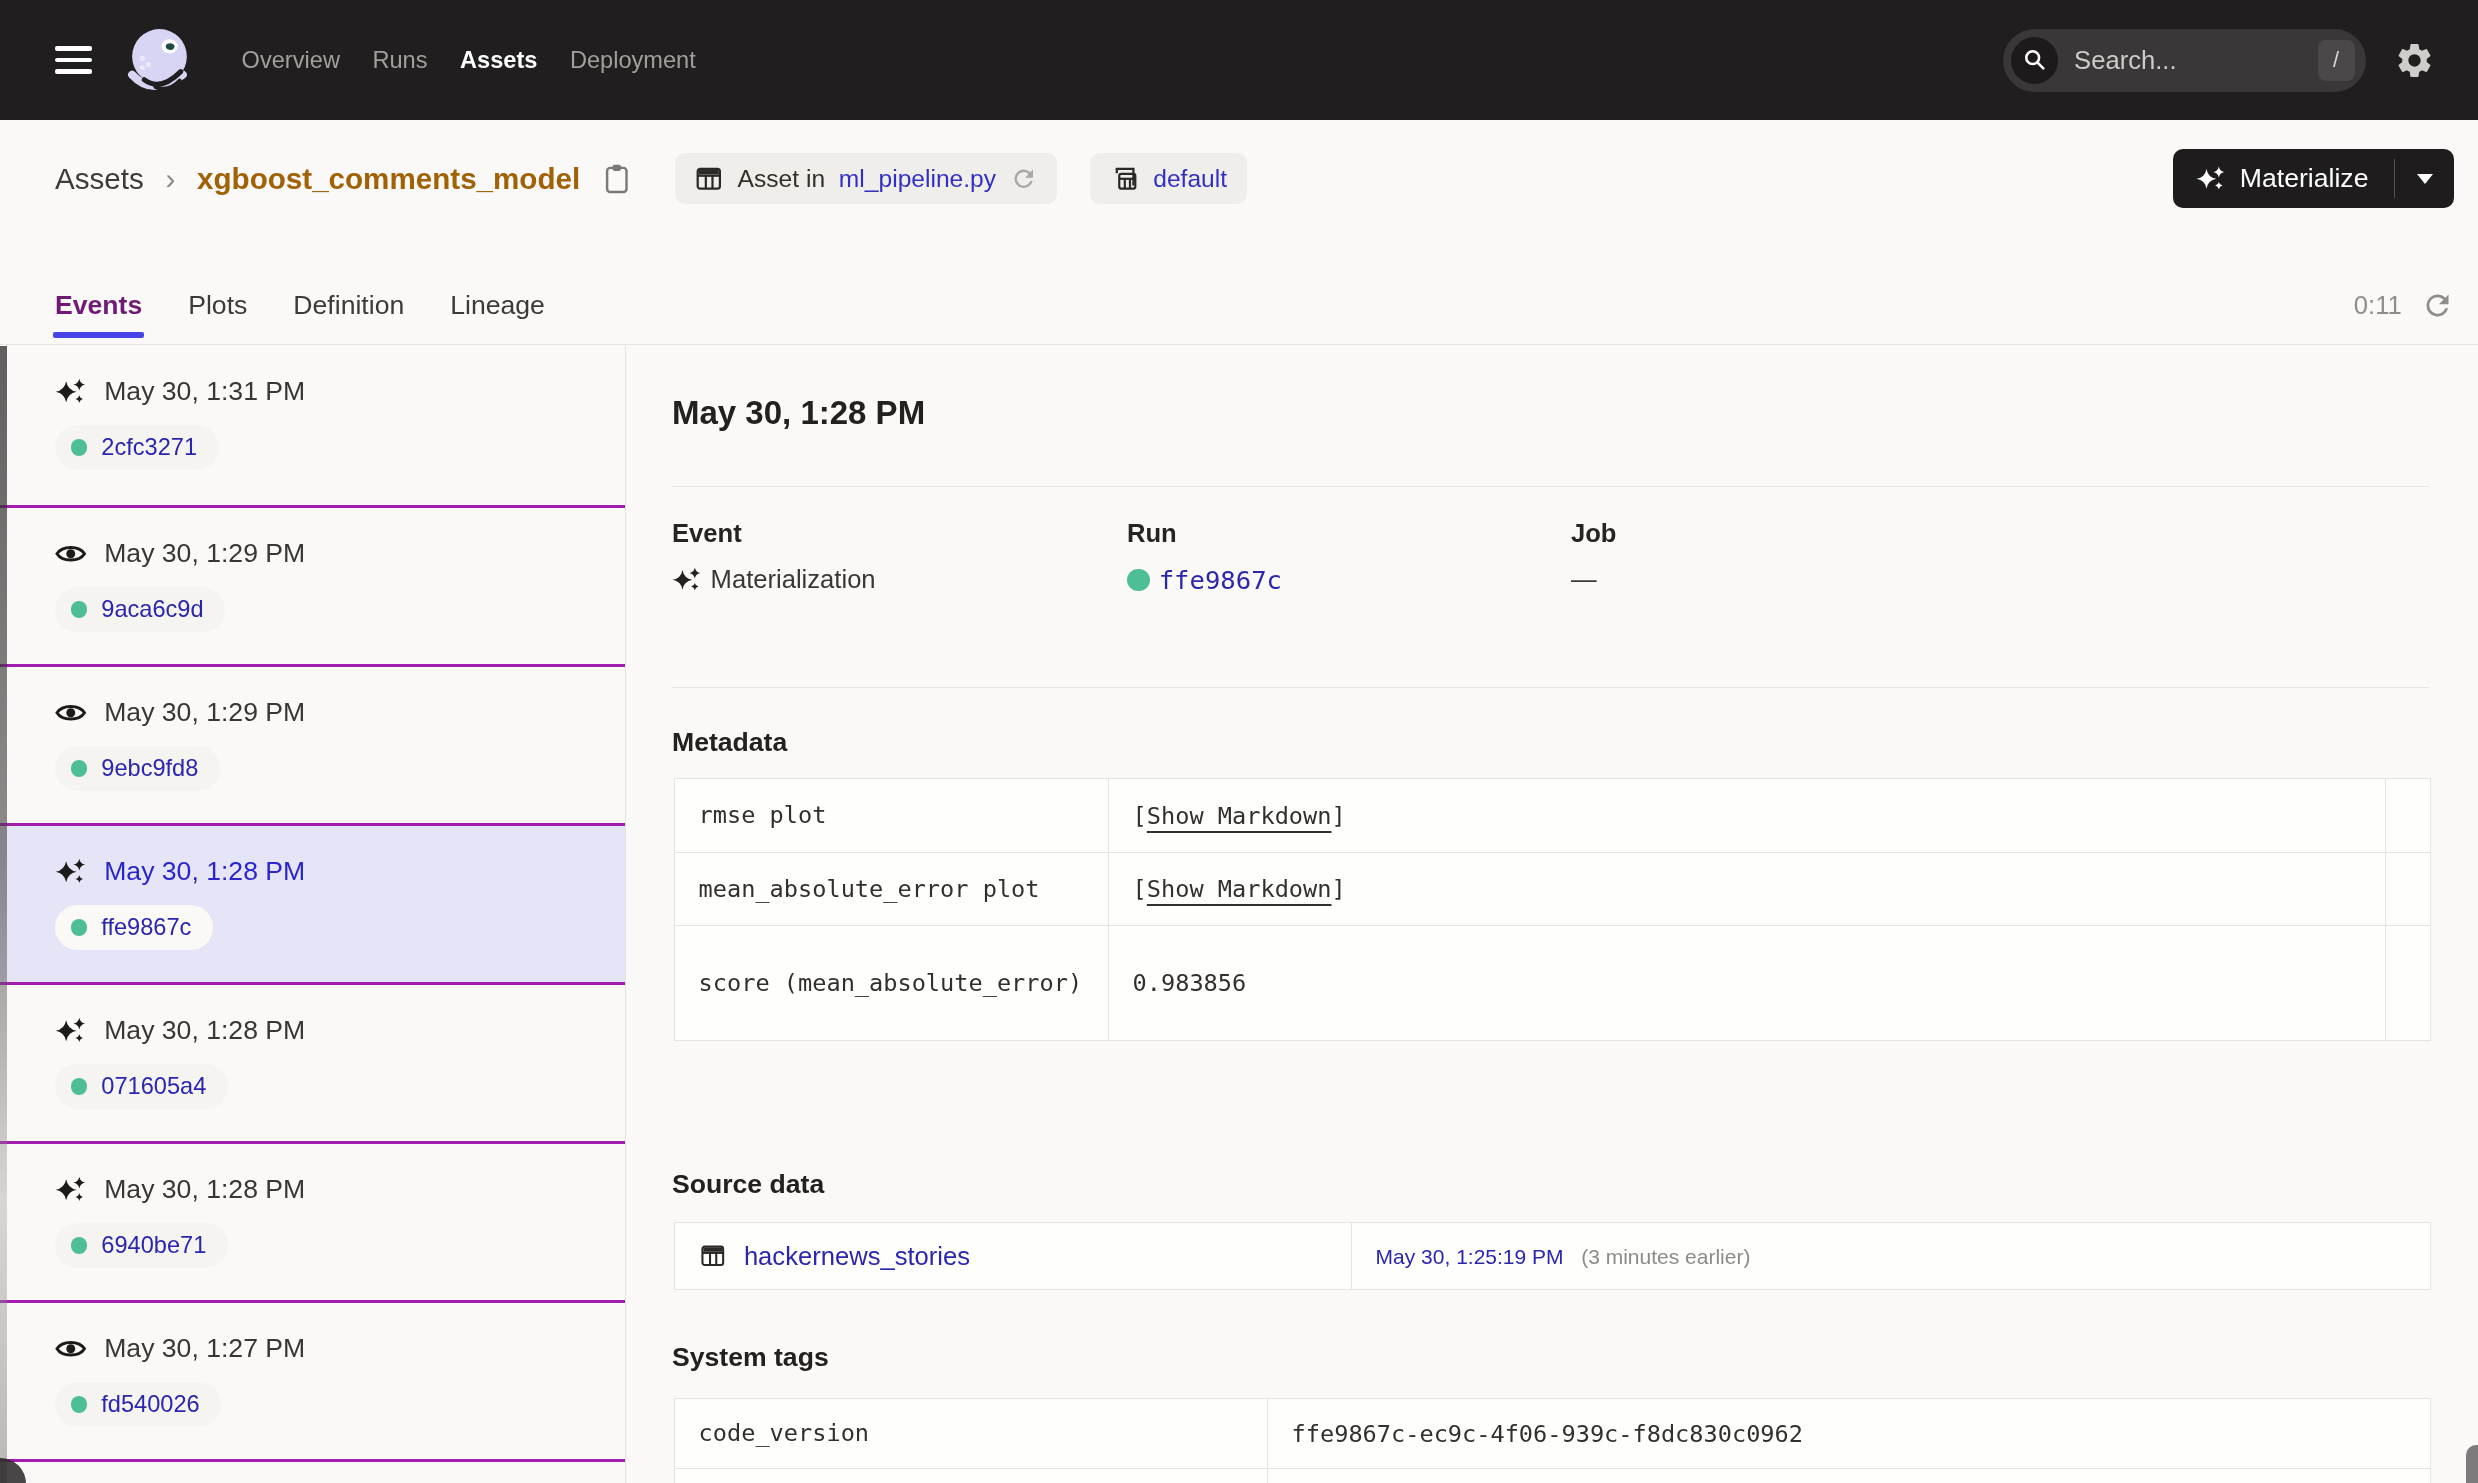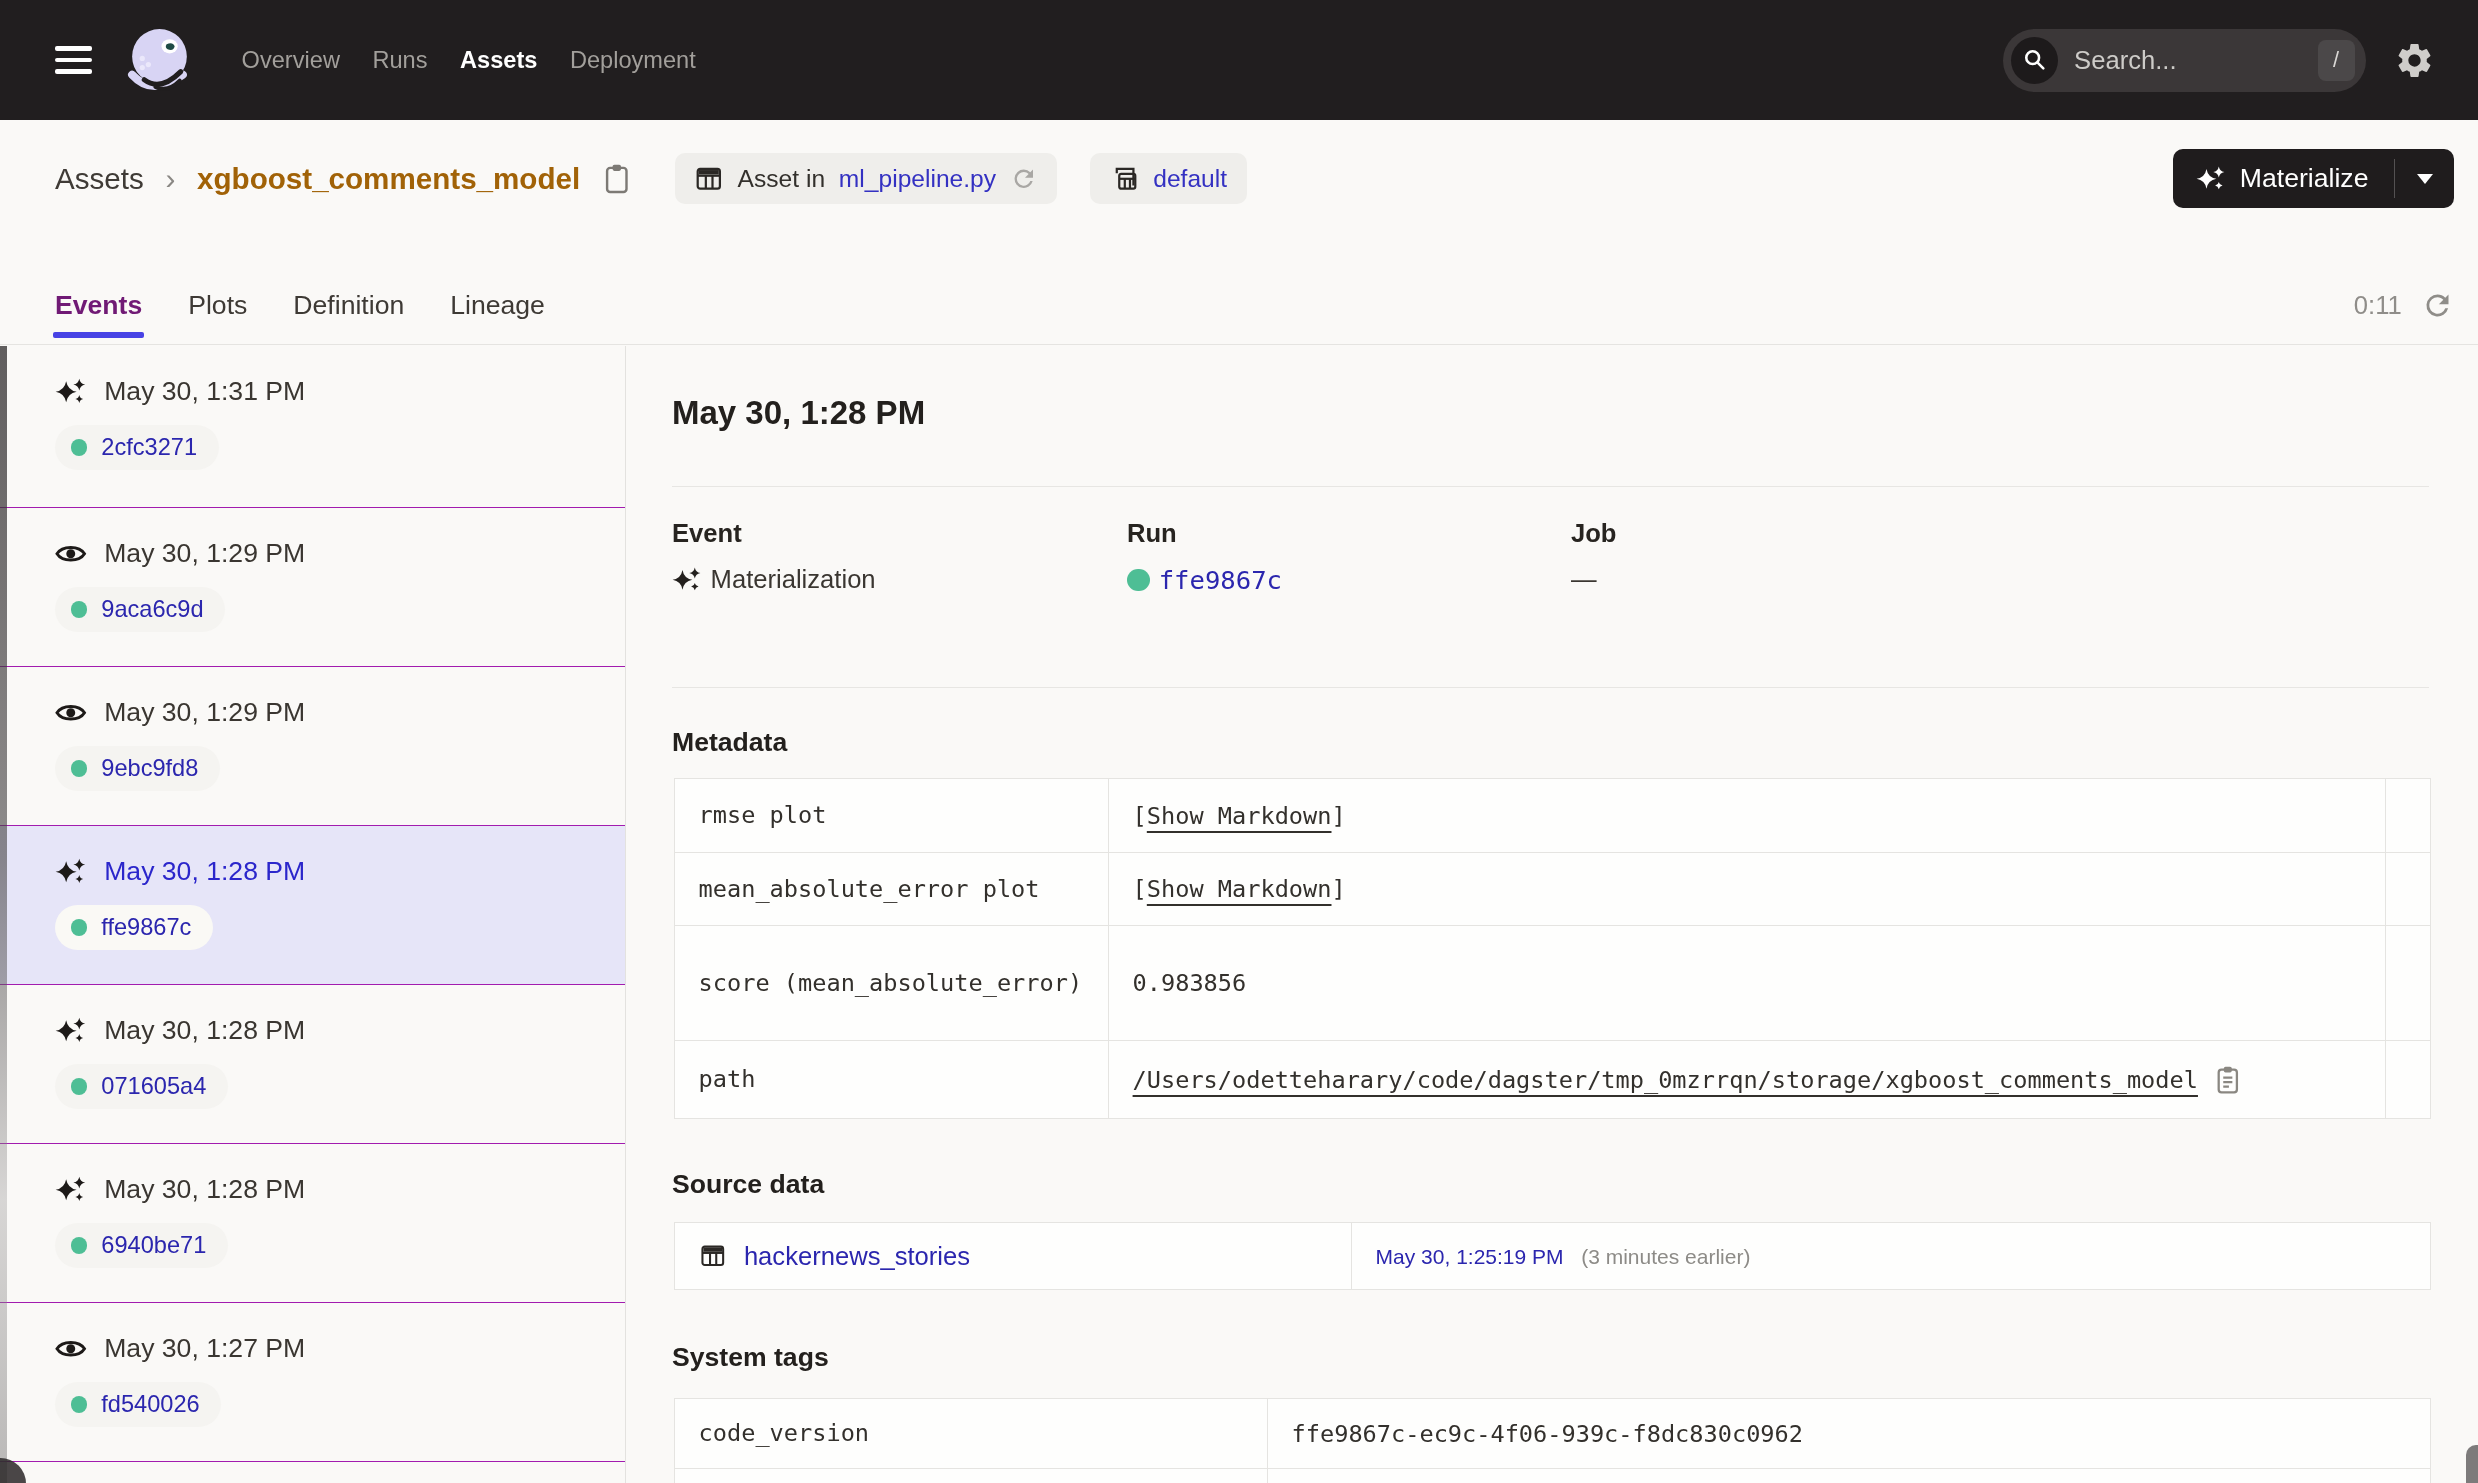--- a/index.html
+++ b/index.html
@@ -45,21 +45,21 @@
               display:flex; align-items:center; padding:0 23.6px 0 55px; }
   .tab { font-size:26.6px; font-weight:500; color:#3E3A35; margin-right:46px; position:relative; height:100%; display:flex; align-items:center; cursor:pointer; }
   .tab.active { color:#701a75; font-weight:600; }
   .tab.active::after { content:""; position:absolute; left:-2px; right:-2px; bottom:5.9px; height:5.9px; background:#4843E5; border-radius:2px; }
   .tabs-right { margin-left:auto; display:flex; align-items:center; gap:19.7px; }
   .timer { font-size:25.6px; color:#8F8D89; }
   .refresh-btn { width:33px; height:33px; cursor:pointer; }
 
   
   .sidebar { position:absolute; left:0; top:346px; width:626px; height:1138px; border-right:1px solid #E3E2DF; background:#FAF9F7; overflow:hidden; }
-  .event-row { height:159px; border-bottom:1px solid #a21caf; padding:29.6px 0 0 55px; cursor:pointer; }
+  .event-row { height:159px; border-bottom:3px solid #a21caf; padding:29.6px 0 0 55px; cursor:pointer; }
   .event-row:first-child { height:162px; }
   .event-row.selected { background:#E6E5F8; }
   .event-head { display:flex; align-items:center; gap:17.7px; }
   .event-head .icon { width:31.5px; height:31.5px; flex:0 0 auto; }
   .event-row .icon-obs { display:none; }
   .event-row.is-obs .icon-obs { display:block; }
   .event-time { font-size:26.6px; color:#3A3631; }
   .event-row.selected .event-time { color:#2B26CB; }
   .run-pill { display:inline-flex; align-items:center; margin:17.7px 0 0 0; height:45px; border-radius:22.7px; background:#F5F4F1; padding:0 21.7px 0 15.8px; gap:13.8px; cursor:pointer; }
   .event-row.selected .run-pill { background:#FAF9F5; }
@@ -400,34 +400,20 @@
     <td class="x"></td>
   </tr>
           <tr class="r2">
     <td class="k"><span class="keytext">mean_absolute_error plot</span></td>
     <td class="v"><span class="bracket">[</span><span class="md-link">Show Markdown</span><span class="bracket">]</span></td>
     <td class="x"></td>
   </tr>
           <tr class="r3">
     <td class="k"><span class="keytext">score (mean_absolute_error)</span></td>
     <td class="v"><span class="val-text">0.983856</span></td>
-    <td class="x"></td>
-  </tr>
-          <tr class="r4">
-    <td class="k"><span class="keytext">path</span></td>
-    <td class="v">
-              <div class="path-cell-inner">
-                <span class="path-link">/Users/odetteharary/code/dagster/tmp_0mzrrqn/storage/xgboost_comments_model</span>
-                <svg class="copy-icon-sm" viewBox="0 0 24 26" width="27.6" height="29.6" fill="none" stroke="#8A8781" stroke-width="2">
-                  <rect x="4" y="4" width="16" height="20" rx="2.5"></rect>
-                  <rect x="8.5" y="1.5" width="7" height="5" rx="1.5" fill="#8A8781" stroke="none"></rect>
-                  <path d="M8 11 H16 M8 15 H16 M8 19 H13"></path>
-                </svg>
-              </div>
-            </td>
     <td class="x"></td>
   </tr>
         </tbody>
     </table>
 
     <div class="sec-heading h-source">Source data</div>
     <table class="data t-source">
       <tbody>
         <tr>
           <td class="a">

